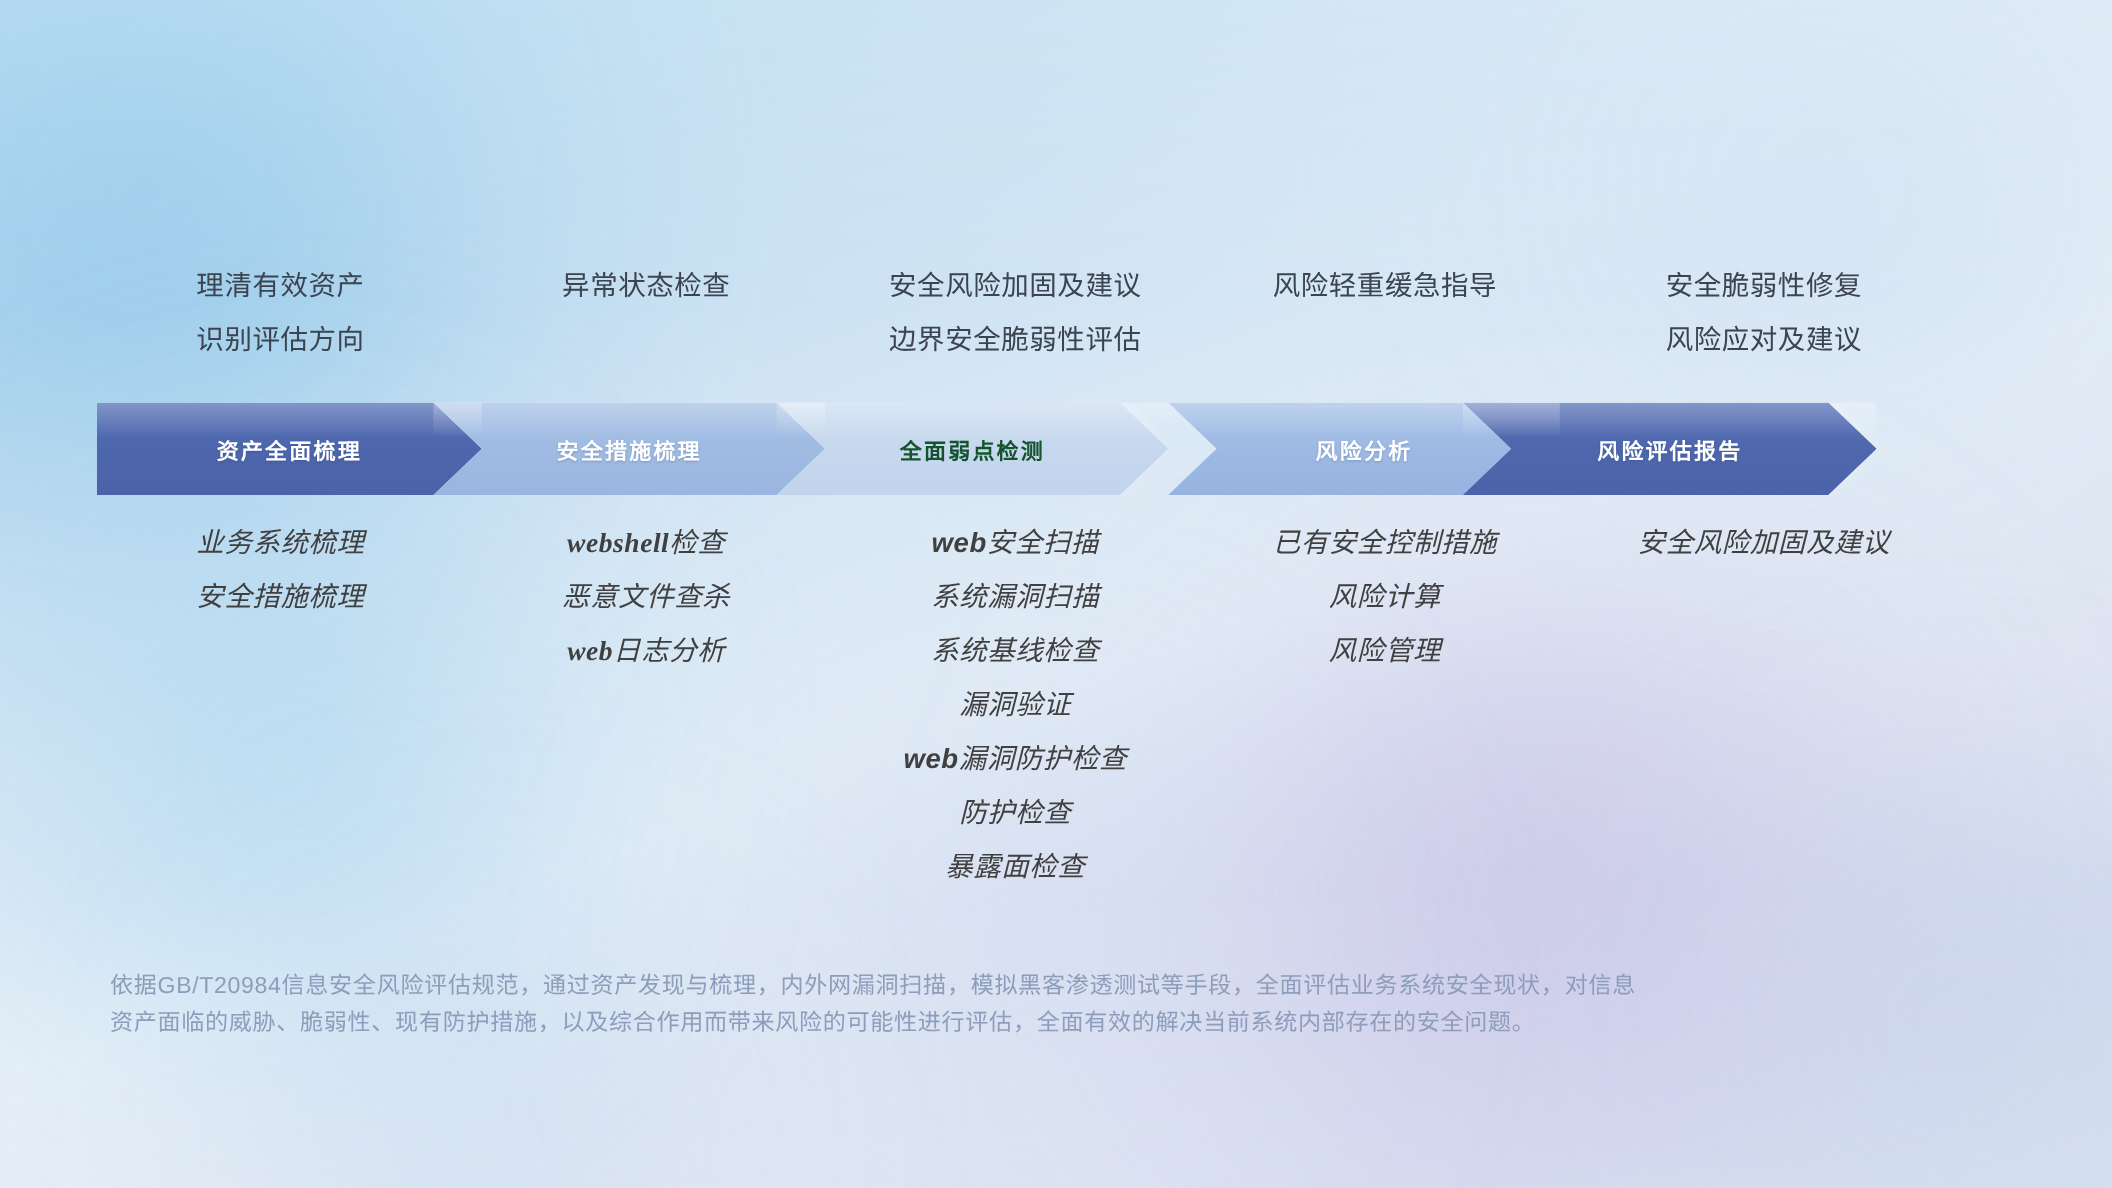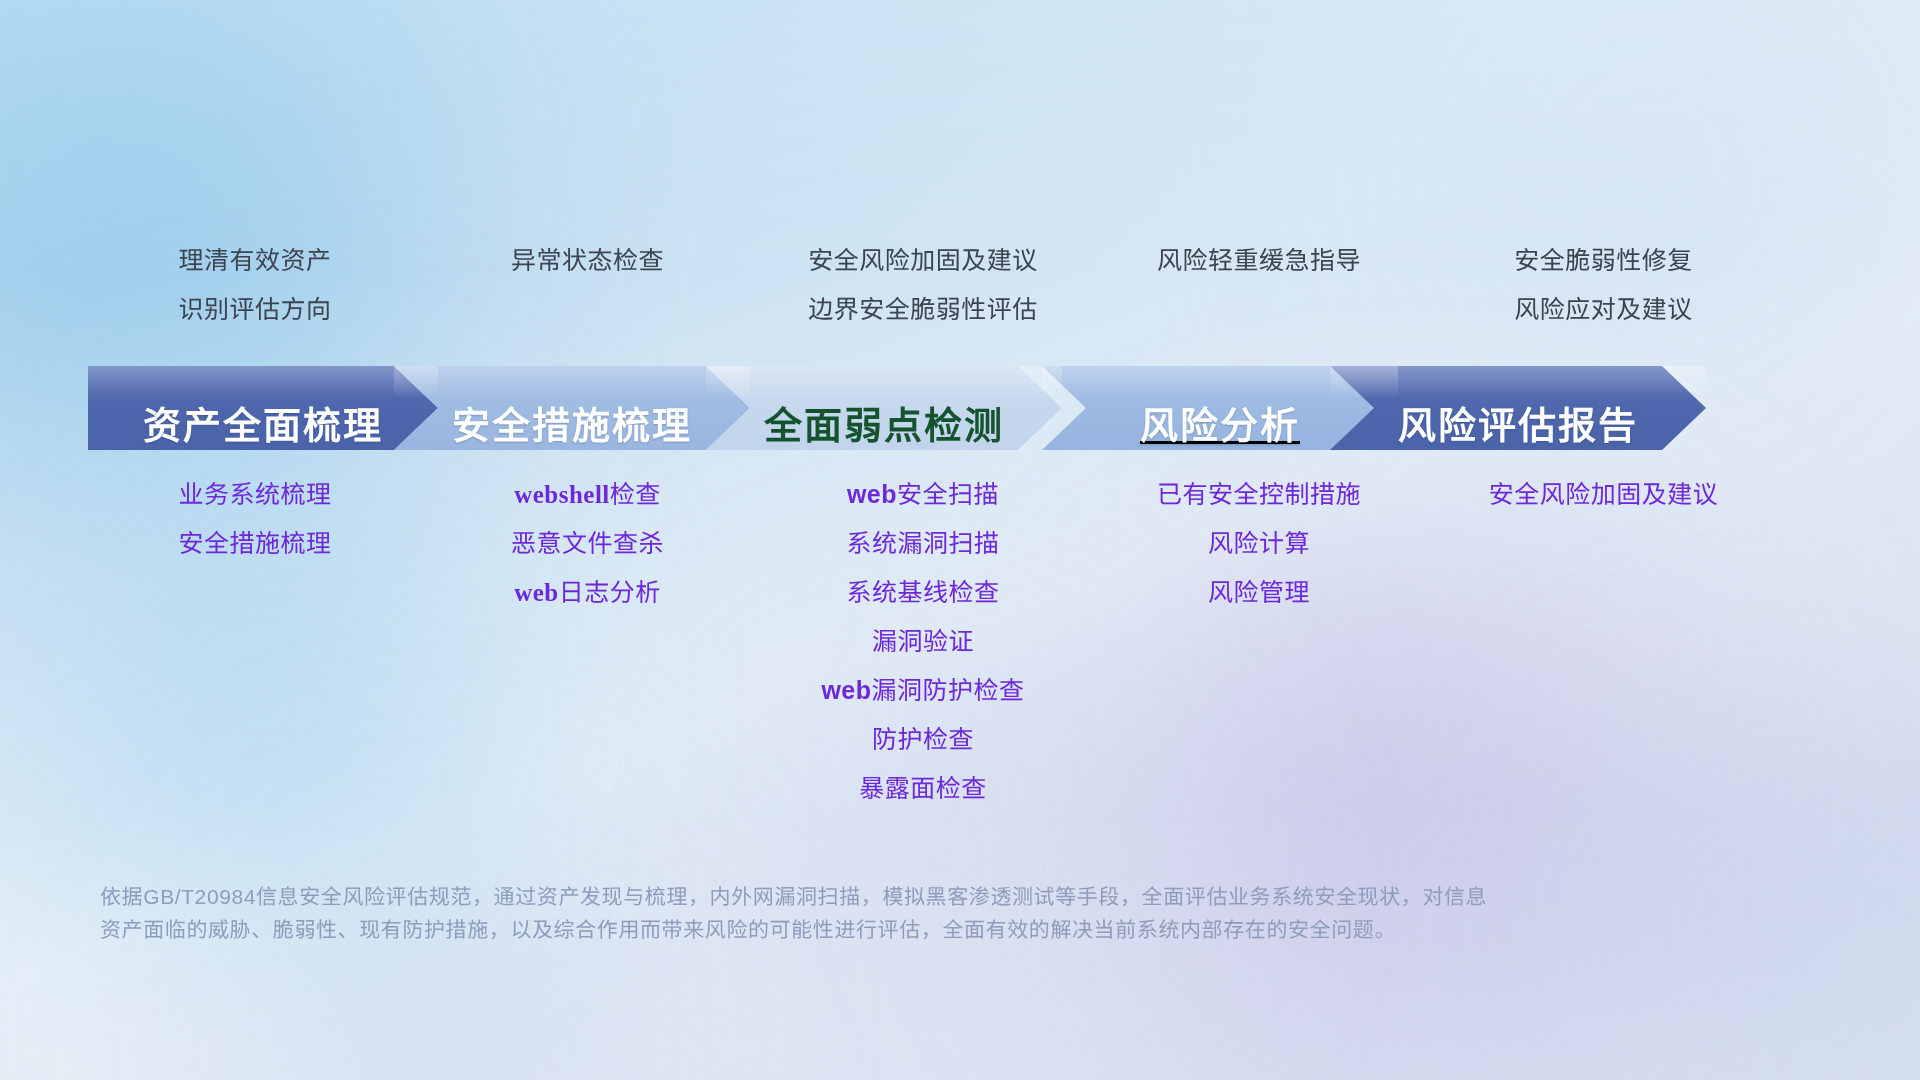--- a/index.html
+++ b/index.html
@@ -60,22 +60,22 @@
     font-size:25px;line-height:49px;color:#3c4450;
     letter-spacing:.5px;white-space:nowrap;
   }
 
   
   .band{
     position:absolute;left:88px;top:366px;width:1760px;height:84px;
   }
   .chev{
     position:absolute;top:0;height:84px;
-    display:flex;align-items:flex-end;justify-content:center;
-    font-size:38px;font-weight:bold;letter-spacing:2px;
+    display:flex;align-items:center;justify-content:center;
+    font-size:20px;font-weight:bold;letter-spacing:2px;
     box-sizing:border-box;
   }
   .chev-label{position:relative;z-index:3;white-space:nowrap;}
 
   
   .chev .plate{
     position:absolute;inset:0;
     clip-path:polygon(0 0, calc(100% - 44px) 0, 100% 50%, calc(100% - 44px) 100%, 0 100%);
   }
   .chev.notch .plate{
@@ -99,33 +99,33 @@
   }
   .chev .plate{z-index:1;}
 
   
   #chev0{left:0;width:350px;}
   #chev0 .plate{background:linear-gradient(to bottom,#5871b6 0%,#4d66ac 48%,#4a63a9 100%);}
   #chev1{left:306px;width:356px;}
   #chev1 .plate{background:linear-gradient(to bottom,#a8c2e6 0%,#9fbbe2 50%,#9ab6e0 100%);}
   #chev2{left:618px;width:356px;}
   #chev2 .plate{background:linear-gradient(to bottom,#cfdef1 0%,#c6d8ee 50%,#c2d4ec 100%);}
-  #chev3{left:954px;width:356px;text-decoration:underline;}
+  #chev3{left:974px;width:356px;}
   #chev3 .plate{background:linear-gradient(to bottom,#a9c3e7 0%,#9cb9e3 55%,#97b4e1 100%);}
   #chev4{left:1242px;width:376px;}
   #chev4 .plate{background:linear-gradient(to bottom,#5a73b8 0%,#4e67ad 48%,#4a63a9 100%);}
 
   .t-white{color:#ffffff;text-shadow:0 1px 2px rgba(40,60,110,.28);}
   .t-indigo{color:#14532d;}
 
   
   .row-items{top:470px;}
   .item{
-    font-size:25px;line-height:49px;color:#6d28d9;
-    letter-spacing:.5px;white-space:nowrap;
+    font-size:25px;line-height:49px;color:#404040;
+    letter-spacing:.5px;white-space:nowrap;font-style:italic;
   }
   .item b{font-weight:bold;}
   .item .serif{font-family:"Liberation Serif","DejaVu Serif",serif;font-weight:bold;}
 
   
   .footer{
     position:absolute;left:100px;top:880px;width:1520px;
     font-size:21px;line-height:33px;color:#8d9dbb;letter-spacing:.6px;
   }
   .footer p{margin:0;}

